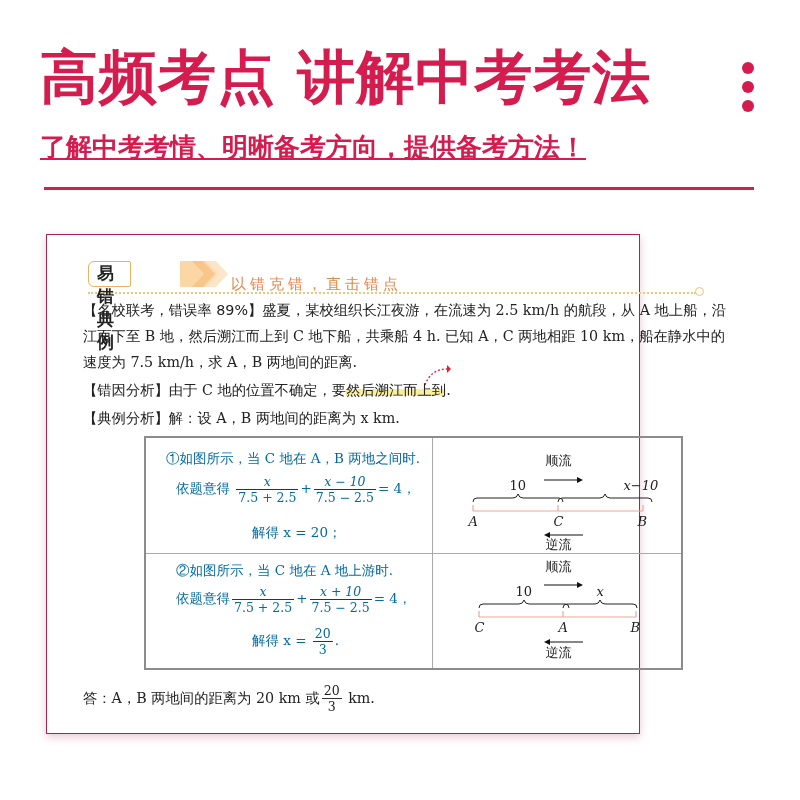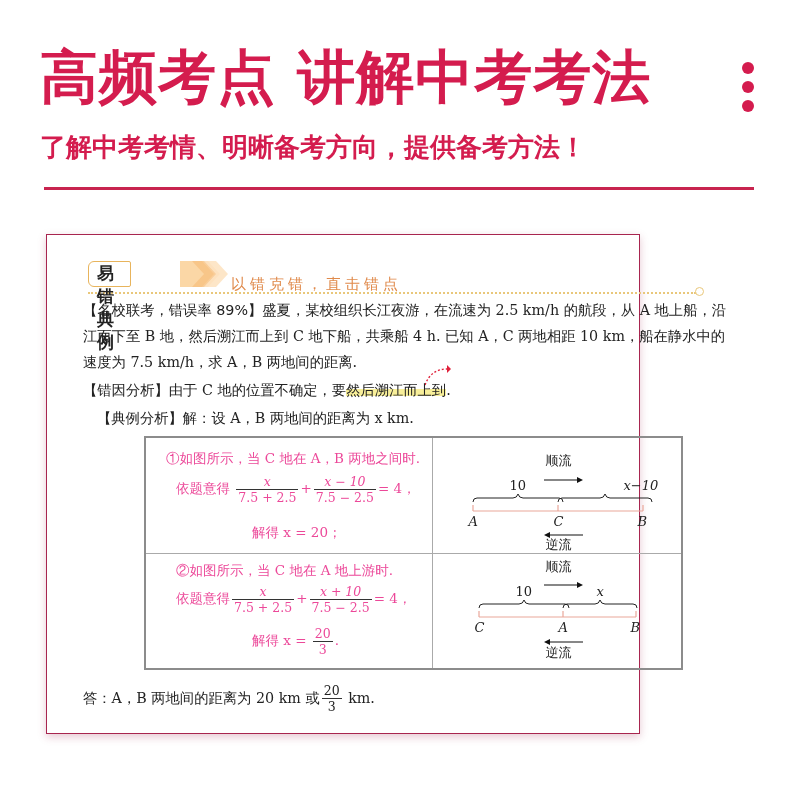--- a/index.html
+++ b/index.html
@@ -11,21 +11,21 @@
     font-family: "DejaVu Sans", "Liberation Sans", sans-serif;
     font-weight: bold; font-size: 58px; letter-spacing: 1px;
     color: #d41c4e; line-height: 1;
   }
   .dots { position: absolute; left: 742px; top: 62px; width: 14px; }
   .dots span { display: block; width: 12px; height: 12px; border-radius: 50%; background: #d41c4e; margin-bottom: 7px; }
 
   .hero-sub {
     position: absolute; left: 40px; top: 134px;
     font-family: "DejaVu Sans", "Liberation Sans", sans-serif;
-    font-weight: bold; font-size: 26px; color: #d41c4e; line-height: 1;
+    font-weight: bold; font-size: 26px; color: #d41c4e; line-height: 1; text-decoration: underline;
   }
   .hero-rule { position: absolute; left: 44px; top: 187px; width: 710px; height: 3px; background: #c8244f; }
 
   .card {
     position: absolute; left: 46px; top: 234px; width: 594px; height: 500px;
     border: 1.5px solid #a8254f; background: #fff;
     box-shadow: 0 3px 8px rgba(160, 40, 80, 0.25);
   }
 
   .badge-wrap { position: absolute; left: 41px; top: 26px; height: 30px; }
@@ -55,21 +55,21 @@
   }
   .note-arrow { position: absolute; left: 376px; top: 128px; width: 28px; height: 24px; }
 
   .sol-table {
     position: absolute; left: 97px; top: 201px; width: 539px; height: 232px;
     border: 2px solid #8c8c8c; border-collapse: collapse;
   }
   .sol-table td { border: 1px solid #aaa; vertical-align: top; position: relative; }
   .cell-left { width: 289px; height: 116px; }
   .cell-right { width: 250px; }
-  .line { position: absolute; font-size: 13.5px; white-space: nowrap; color: #ec4899; }
+  .line { position: absolute; font-size: 13.5px; white-space: nowrap; color: #0369a1; }
   .frac { display: inline-block; vertical-align: middle; text-align: center; margin: 0 2px; }
   .frac .num { display: block; padding: 0 2px; border-bottom: 1px solid #333; font-size: 12.5px; line-height: 15px; font-style: italic; }
   .frac .den { display: block; padding: 0 2px; font-size: 12.5px; line-height: 15px; }
   .frac .num.up { font-style: normal; }
 
   .diagram { position: absolute; left: 0; top: 0; width: 250px; height: 116px; }
   .dlabel { position: absolute; font-size: 13px; color: #222; white-space: nowrap; }
   .dlabel.it { font-style: italic; }
 
   .answer { position: absolute; left: 36px; top: 448px; font-size: 14.3px; white-space: nowrap; }
@@ -108,21 +108,21 @@
 
   <svg class="note-arrow" viewBox="0 0 28 24">
     <path d="M2,22 Q8,6 24,6" fill="none" stroke="#e0203a" stroke-width="1.4" stroke-dasharray="2,2"></path>
     <polygon points="24,2 28,6 24,10" fill="#e0203a"></polygon>
   </svg>
 
   <div class="para" style="top:144px;">
     <span class="bracket">【错因分析】</span><span>由于 C 地的位置不确定，要</span><span class="hl">然后溯江而上到</span><span>.</span>
   </div>
 
-  <div class="para" style="top:172px;margin-left:14px;">
+  <div class="para" style="top:172px;">
     <span class="bracket">【典例分析】</span><span>解：设 A，B 两地间的距离为 x km.</span>
   </div>
 
   <table class="sol-table">
     <tbody>
         <tr>
       <td class="cell-left">
         <div class="line" style="left:20px;top:12px;">①如图所示，当 C 地在 A，B 两地之间时.</div>
         <div class="line" style="left:30px;top:36px;">
           <span>依题意得</span>

